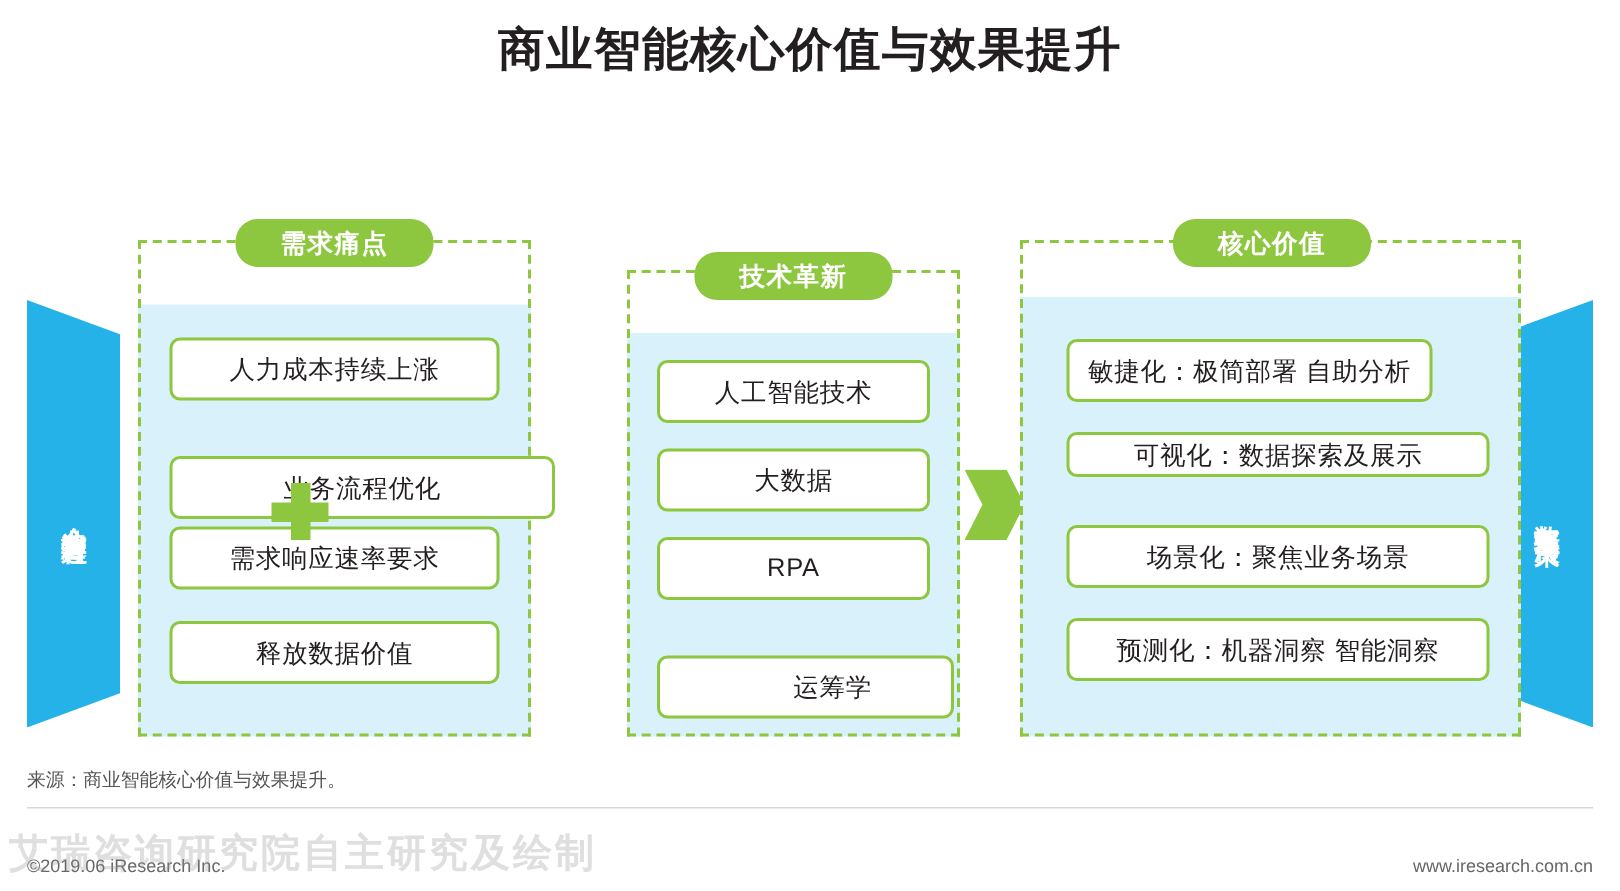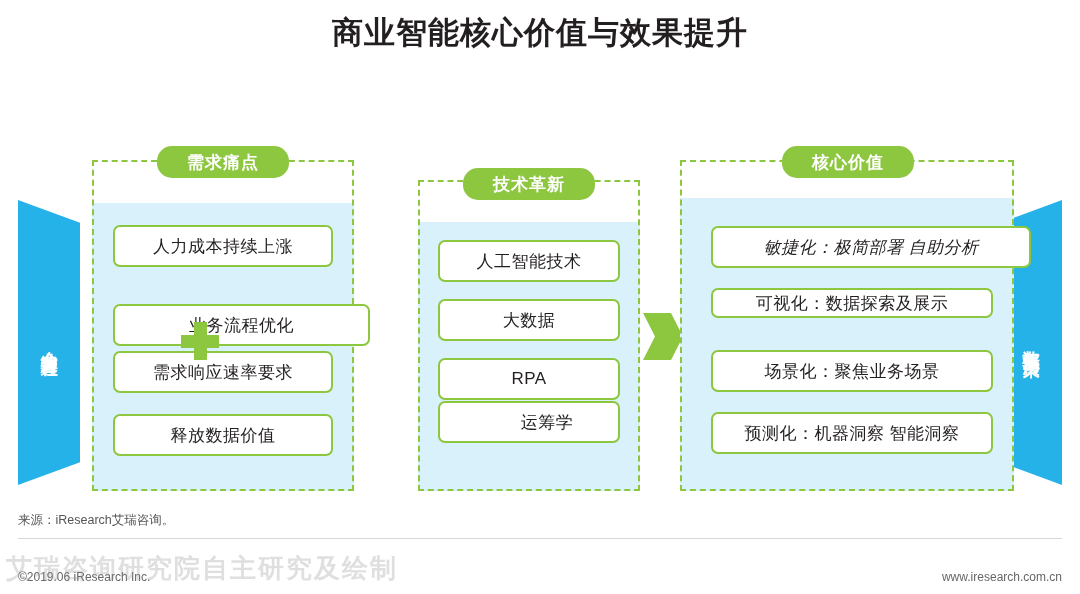--- a/index.html
+++ b/index.html
@@ -155,41 +155,41 @@
 </div>
 <div class="chip" style="left:438px;top:240px;width:182px;height:42px;">
   <span>人工智能技术</span>
 </div>
 <div class="chip" style="left:438px;top:299px;width:182px;height:42px;text-align:center;">
   <span>大数据</span>
 </div>
 <div class="chip" style="left:438px;top:358px;width:182px;height:42px;">
   <span>RPA</span>
 </div>
-<div class="chip" style="left:438px;top:401px;width:182px;height:42px;padding-left:36px;">
+<div class="chip" style="left:438px;top:437px;width:198px;height:42px;padding-left:36px;">
   <span>运筹学</span>
 </div>
 
 <div id="mid-arrow"></div>
 
 <div class="panel-fill" style="left:680px;top:198px;width:334px;height:293px;"></div>
 <div class="panel" style="left:680px;top:160px;width:334px;height:331px;"></div>
 <div class="panel-head" style="left:782px;top:146px;width:132px;height:32px;">
   <span>核心价值</span>
 </div>
-<div class="chip" style="left:711px;top:226px;width:320px;height:42px;font-style:italic;">
+<div class="chip" style="left:711px;top:226px;width:244px;height:42px;">
   <span>敏捷化：极简部署 自助分析</span>
 </div>
 <div class="chip" style="left:711px;top:288px;width:282px;height:30px;">
   <span>可视化：数据探索及展示</span>
 </div>
 <div class="chip" style="left:711px;top:350px;width:282px;height:42px;">
   <span>场景化：聚焦业务场景</span>
 </div>
 <div class="chip" style="left:711px;top:412px;width:282px;height:42px;">
   <span>预测化：机器洞察 智能洞察</span>
 </div>
 
-<div class="source">来源：iResearch艾瑞咨询。</div>
+<div class="source">来源：商业智能核心价值与效果提升。</div>
 <div class="divider"></div>
 <div class="copyright">©2019.06 iResearch Inc.</div>
 <div class="site">www.iresearch.com.cn</div>
 <div class="watermark">艾瑞咨询研究院自主研究及绘制</div>
 
 </body></html>

